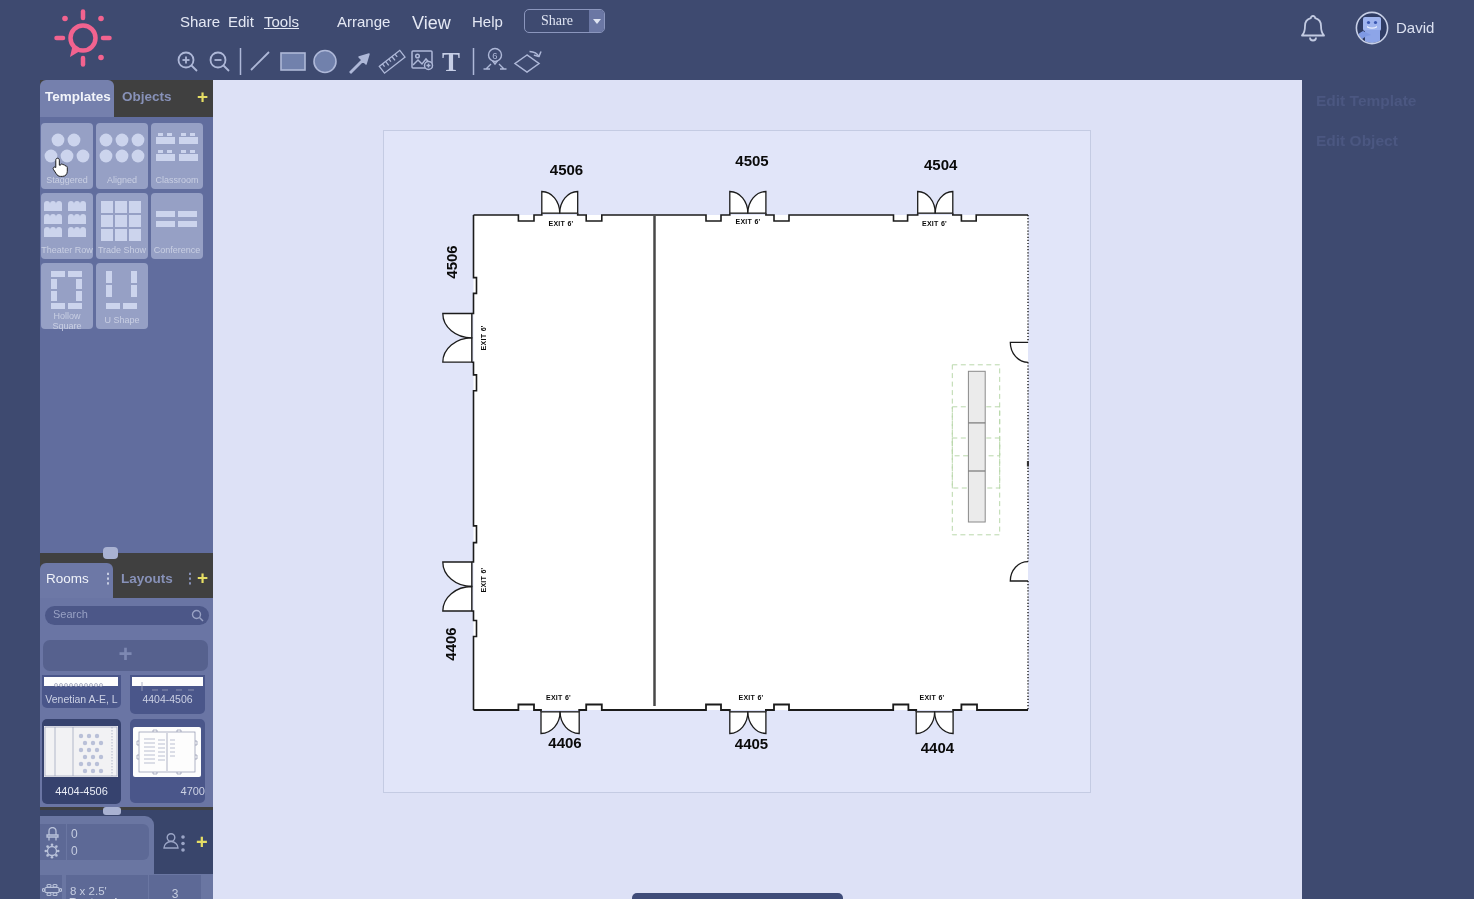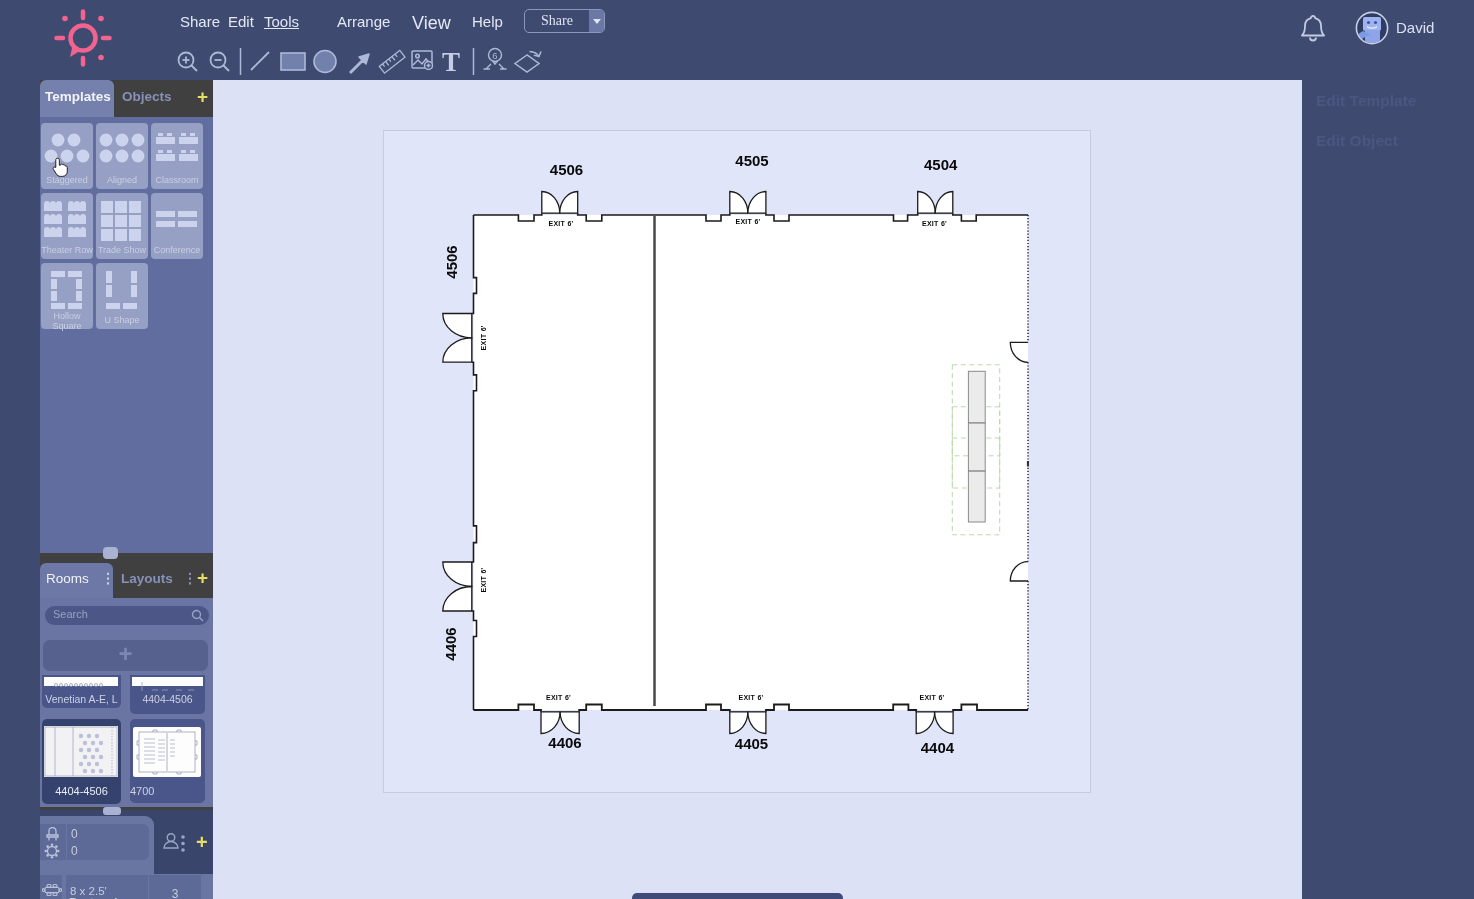--- a/index.html
+++ b/index.html
@@ -523,21 +523,21 @@
             <line x1="25" y1="29" x2="32" y2="29"></line>
             <line x1="25" y1="33" x2="32" y2="33"></line>
           <line x1="37" y1="13" x2="42" y2="13"></line>
             <line x1="37" y1="17" x2="42" y2="17"></line>
             <line x1="37" y1="21" x2="42" y2="21"></line>
             <line x1="37" y1="25" x2="42" y2="25"></line>
             <line x1="37" y1="29" x2="42" y2="29"></line>
         </g>
       </svg>
     </div>
-    <div class="abs" style="left:0;top:66px;width:75px;text-align:left;font-size:11px;color:#ccd1e4;">4700</div>
+    <div class="abs" style="left:0;top:66px;width:75px;text-align:right;font-size:11px;color:#ccd1e4;">4700</div>
   </div>
 
   <div class="abs" style="left:0;top:730px;width:173px;height:89px;background:#39456b;"></div>
   <div class="abs" style="left:63px;top:727px;width:18px;height:8px;background:#a9b2d2;border-radius:3px;"></div>
 
   <div class="abs" style="left:0;top:736px;width:114px;height:83px;background:#6a76a2;border-radius:0 9px 0 0;"></div>
 
   <div class="abs" style="left:0;top:744px;width:109px;height:36px;background:#5d6996;border-radius:0 6px 6px 0;">
     <div class="abs" style="left:26px;top:0;width:1px;height:36px;background:#6a76a2;"></div>
 

